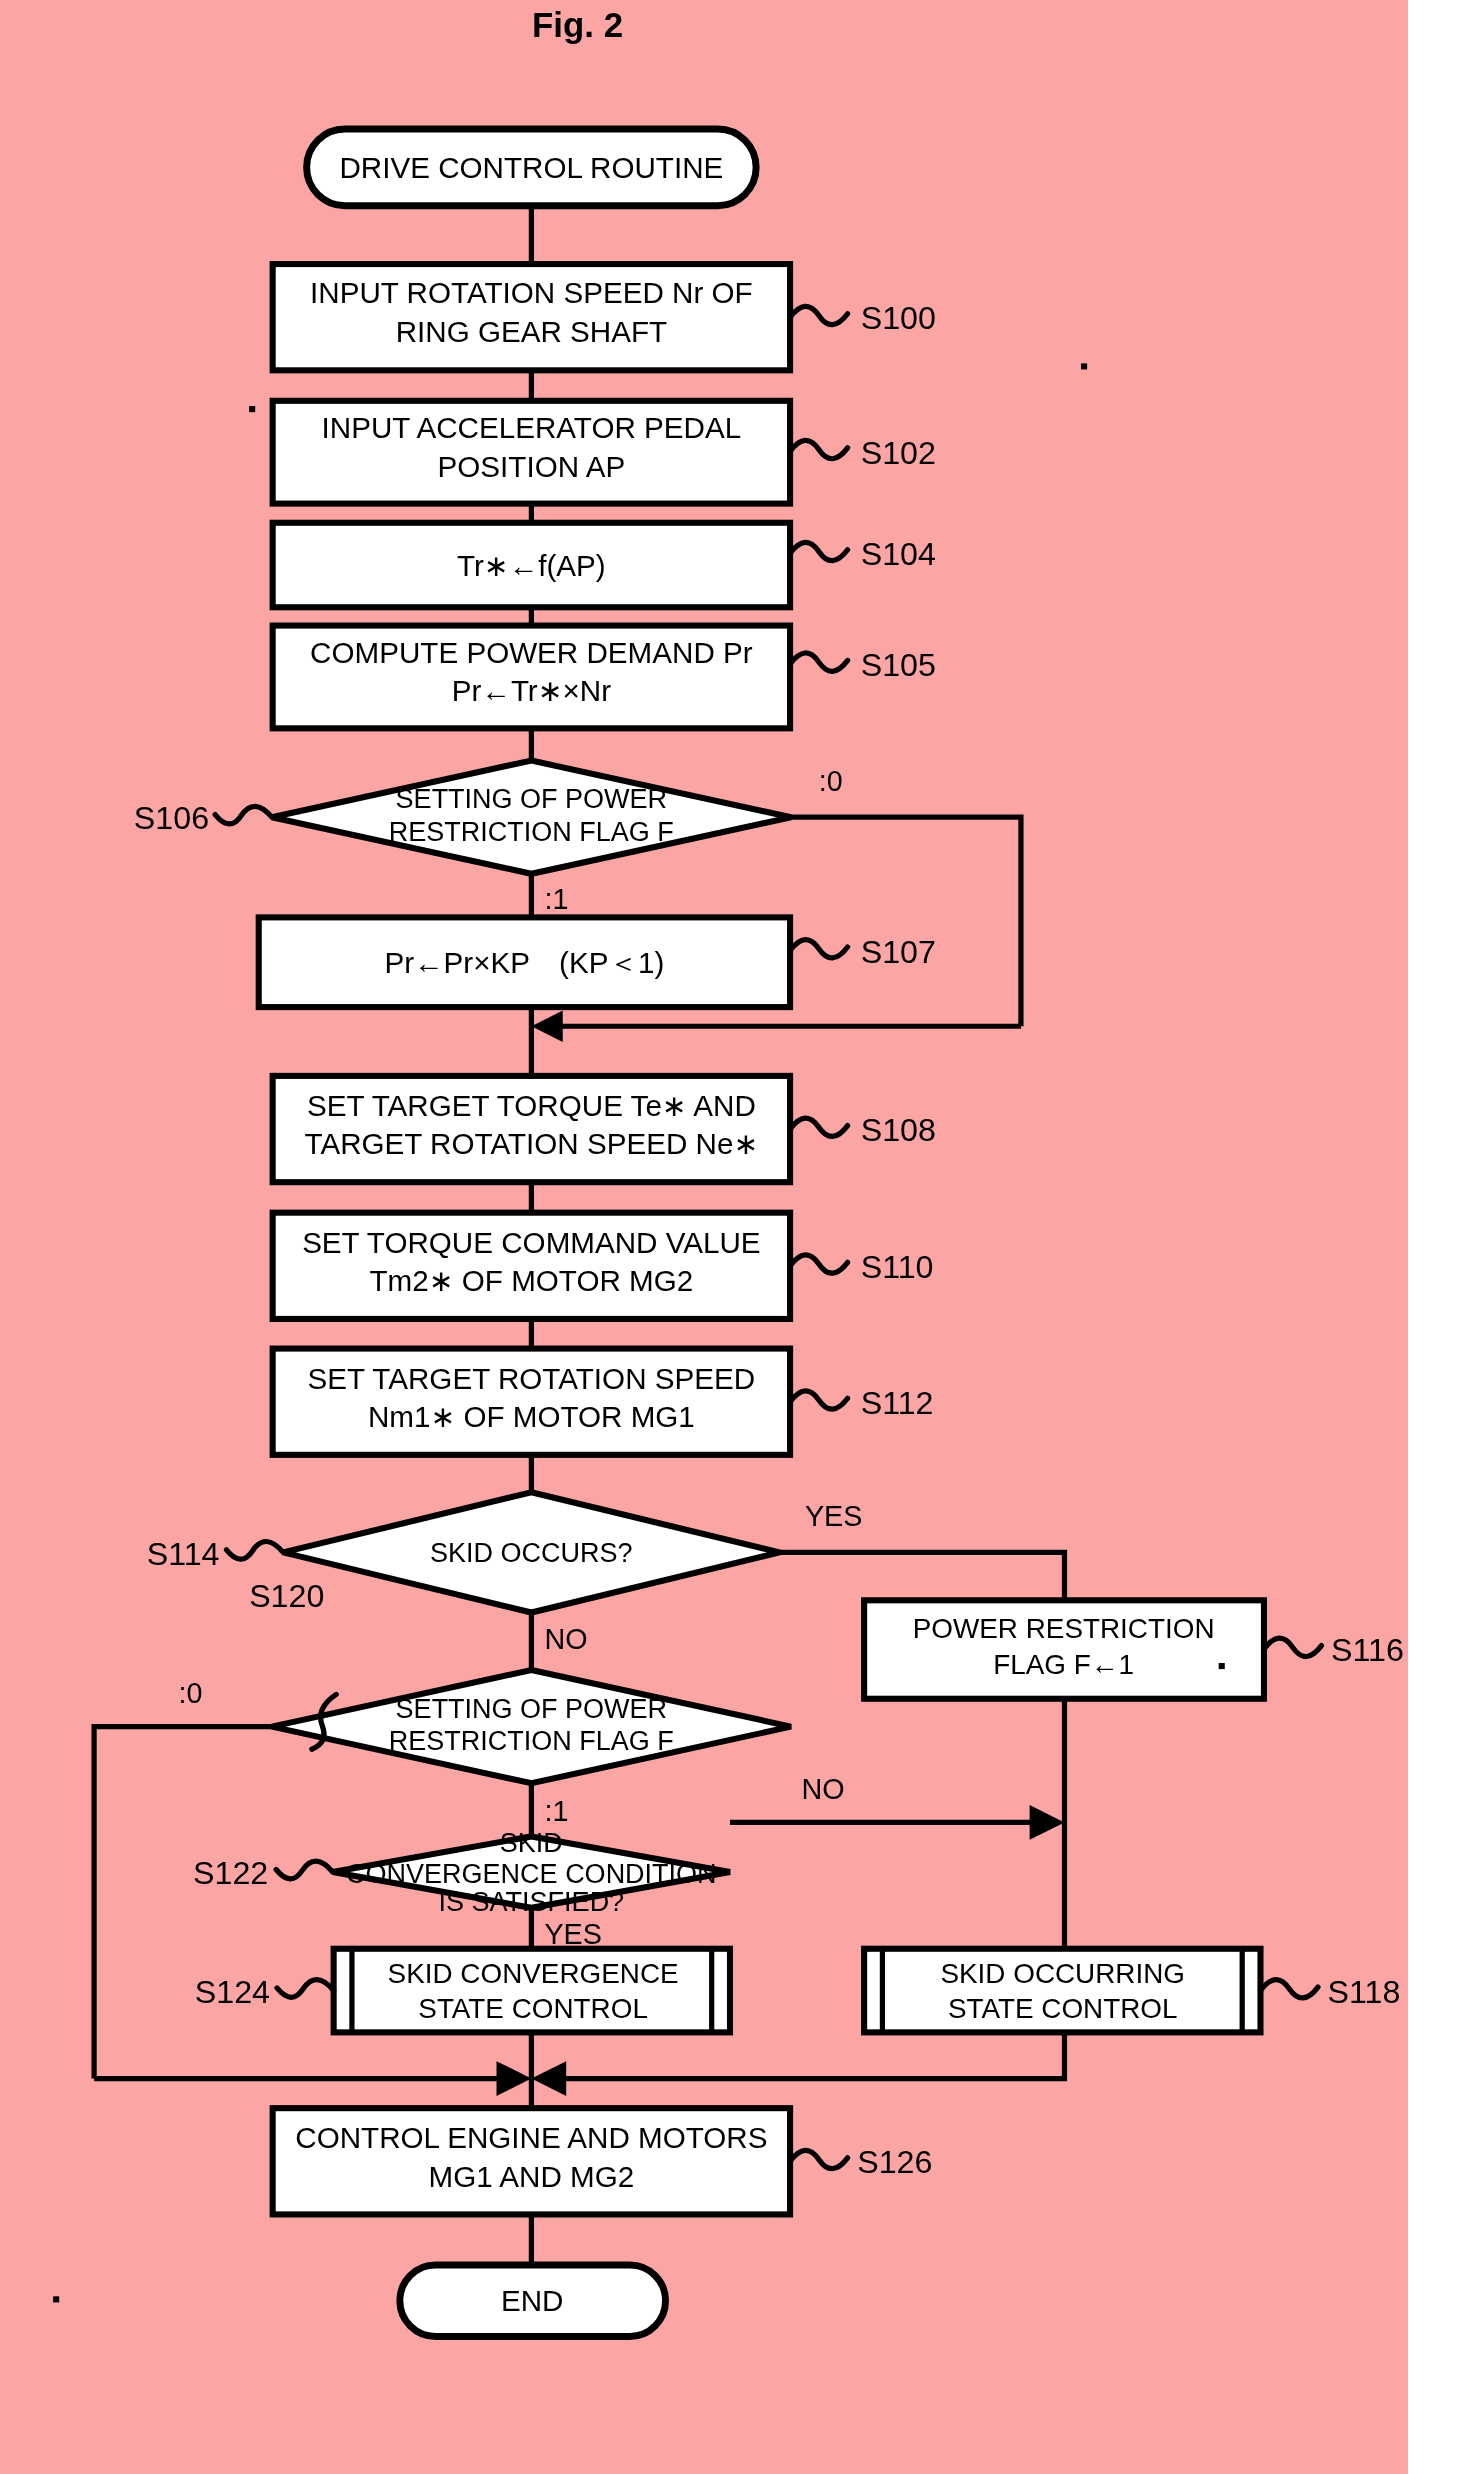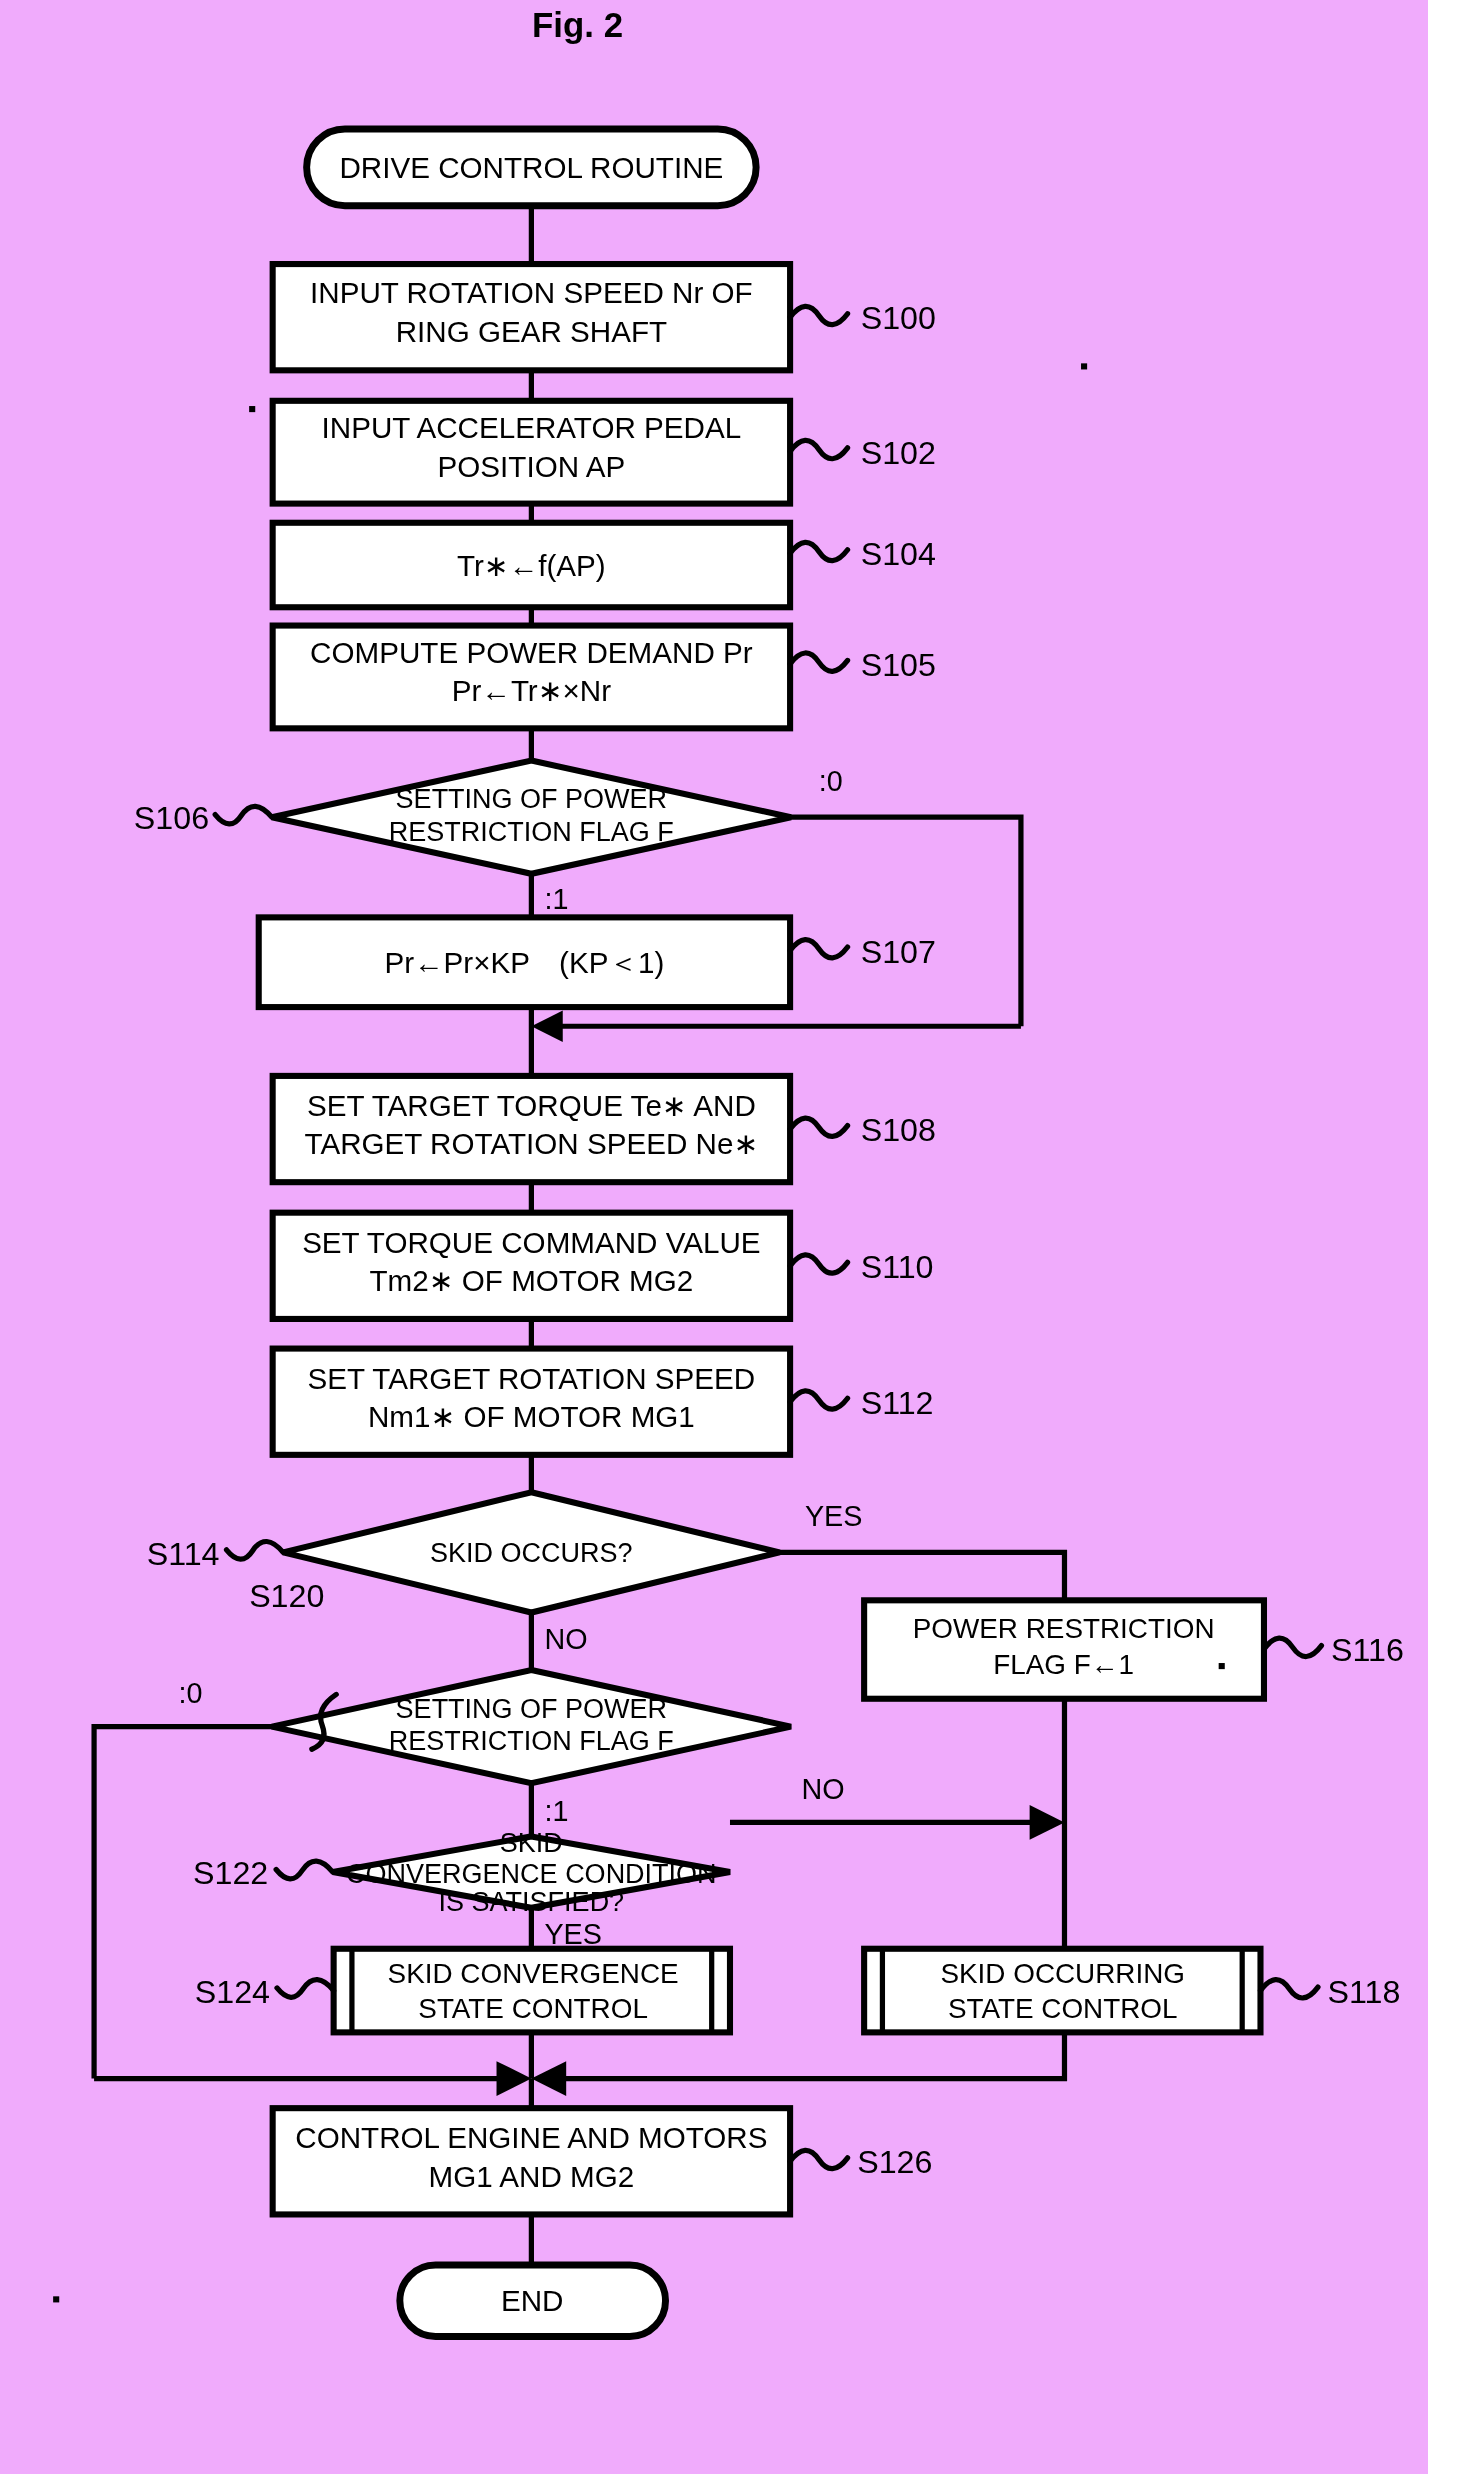--- a/index.html
+++ b/index.html
@@ -7,23 +7,22 @@
     padding: 0;
     background: #ffffff;
   }
   body {
     font-family: "Liberation Sans", sans-serif;
   }
   #page {
     position: relative;
     width: 1408px;
     height: 2475px;
-    background: #f0abfc;
+    background: #fca5a5;
     overflow: hidden;
-    padding-left: 20px;
   }
   svg#flow {
     position: absolute;
     top: 0;
     left: 0;
     width: 1480px;
     height: 2475px;
   }
   .shape {
     fill: #ffffff;

